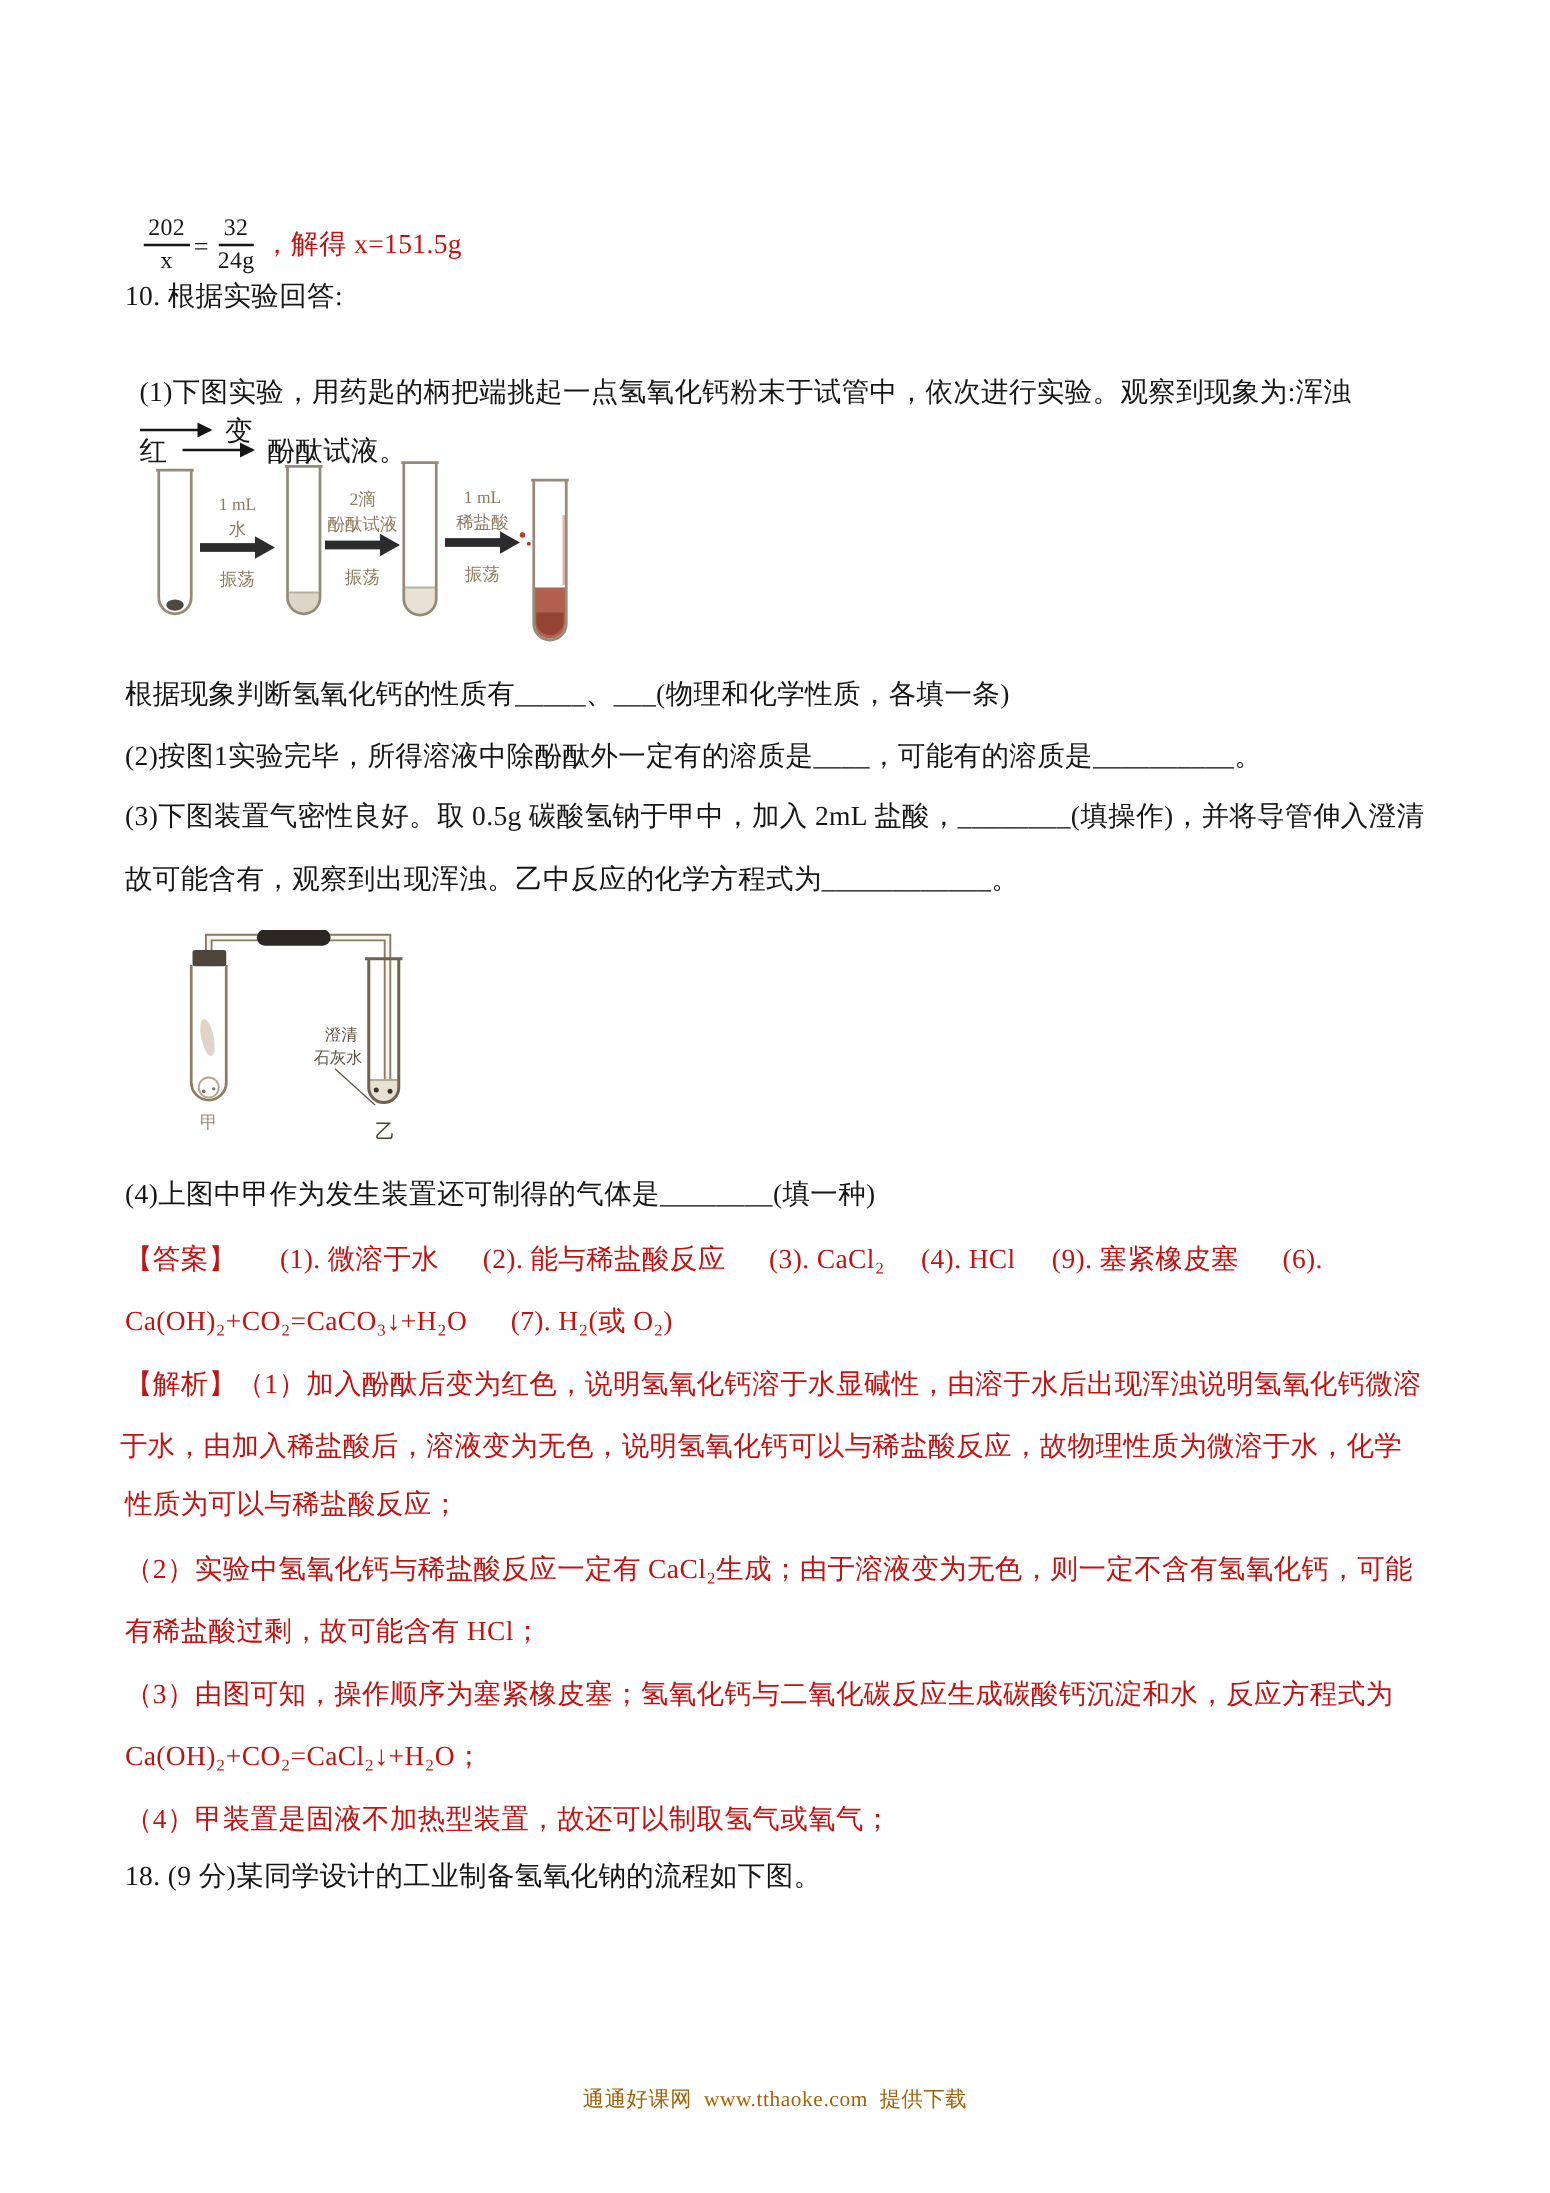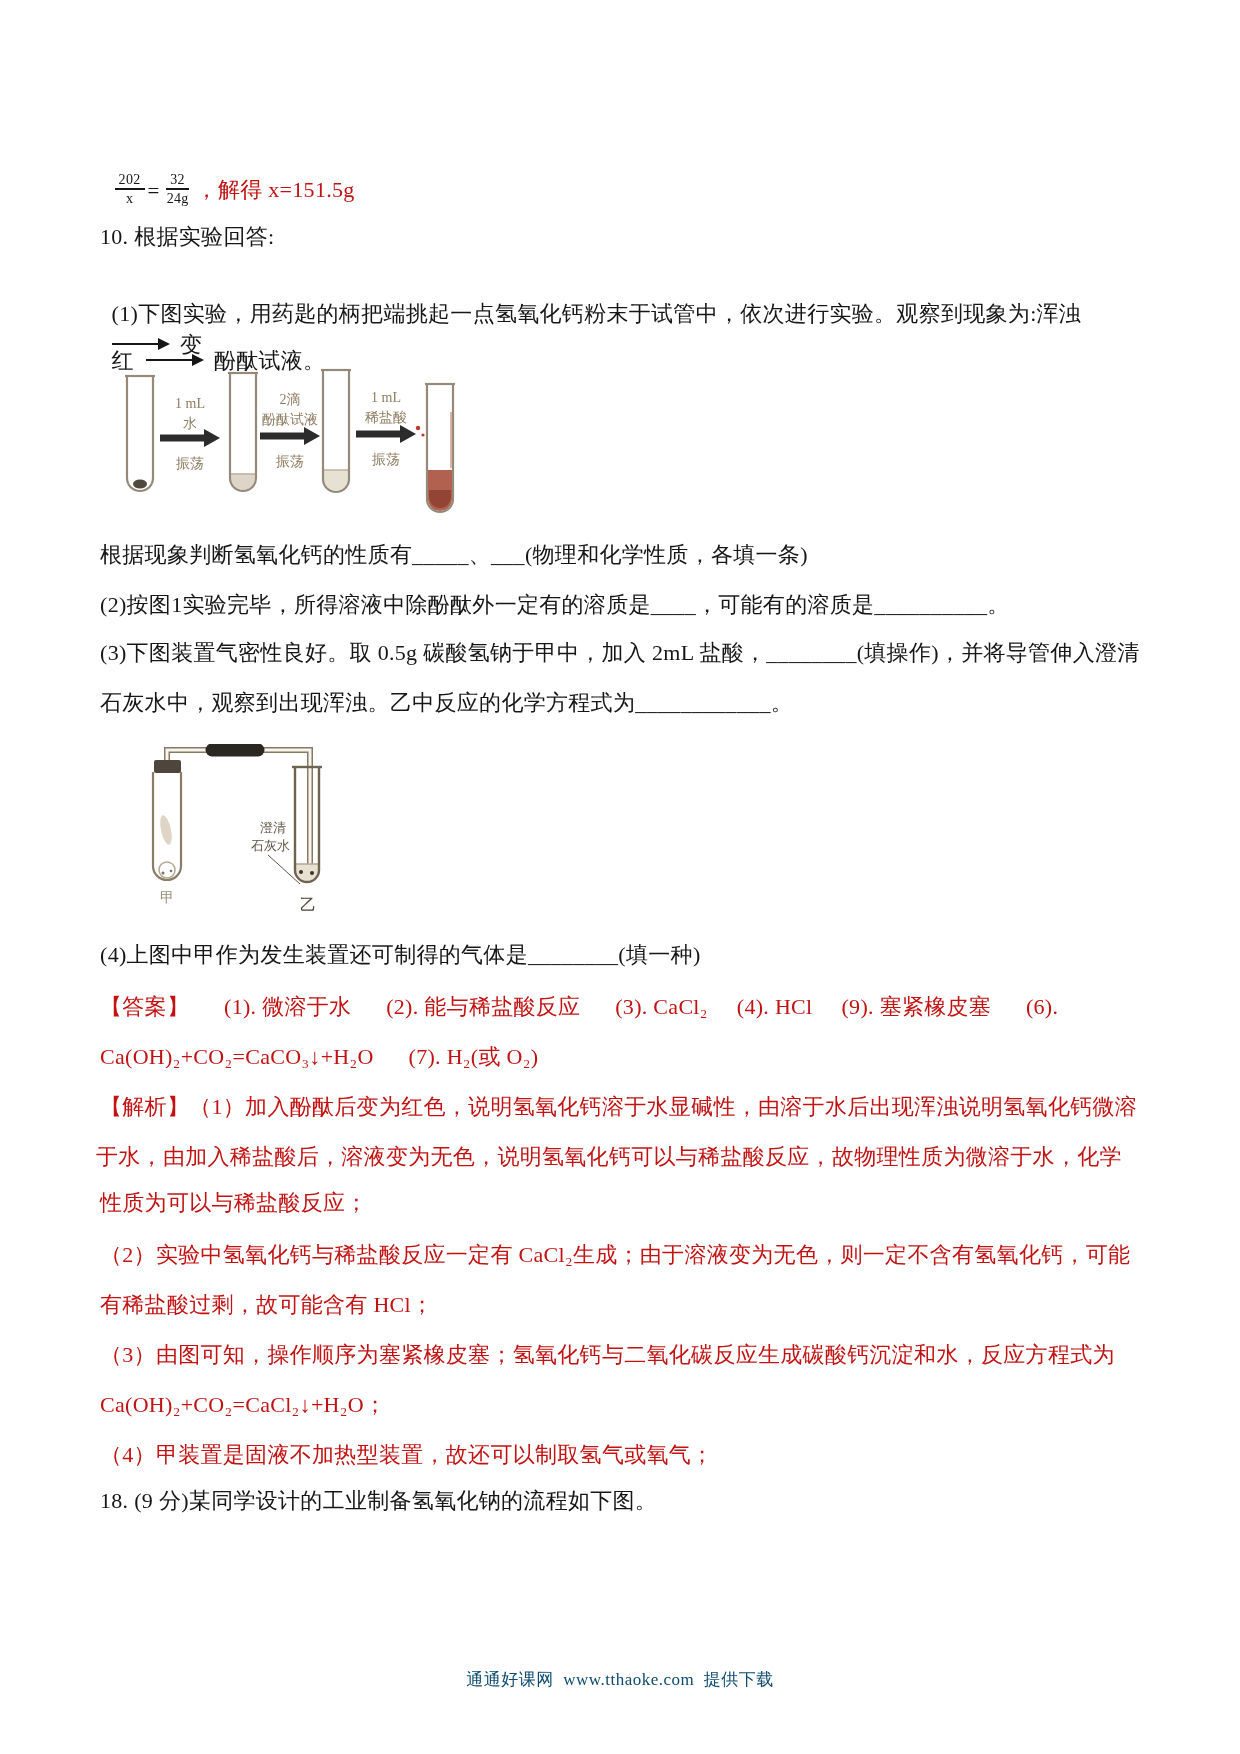--- a/index.html
+++ b/index.html
@@ -27,28 +27,28 @@
   .arrow::after{
     content:"";position:absolute;right:-2px;top:-5px;
     border-left:12px solid currentColor;
     border-top:6px solid transparent;
     border-bottom:6px solid transparent;
   }
   
   .frac{
     display:inline-flex;flex-direction:column;align-items:center;
     vertical-align:middle;line-height:1.25;text-align:center;
-    font-size:14px;margin:0 3px;transform:translateY(-2px);
+    font-size:19px;margin:0 3px;transform:translateY(-2px);
   }
   .fnum{border-bottom:2px solid var(--ink,#161616);padding:0 4px}
   .fden{padding:0 4px}
   .eqsign{vertical-align:middle;font-size:21px}
   .footer{
     width:100%;text-align:center;
-    font-size:17px;color:#0c4a6e;letter-spacing:0.5px;white-space:pre-wrap;
+    font-size:17px;color:#a16207;letter-spacing:0.5px;white-space:pre-wrap;
   }
   svg text{font-family:"Liberation Serif","DejaVu Serif",serif}
 </style>
 </head>
 <body>
 
 <div class="abs line" style="top:142px;left:100px">
   <span class="frac"><span class="fnum">202</span><span class="fden">x</span></span><span class="eqsign">=</span><span class="frac"><span class="fnum">32</span><span class="fden">24g</span></span><span class="red">，解得 x=151.5g</span>
 </div>
 
@@ -115,21 +115,21 @@
     <path d="M2,106 L2,113 A11,11 0 0 0 24,113 L24,106 Z" fill="#8e3f2f" opacity="0.85"></path>
     <line x1="24" y1="28" x2="24" y2="84" stroke="#c68676" stroke-width="2" opacity="0.6"></line>
     <path d="M0,0 L0,115 A13,13 0 0 0 26,115 L26,0" fill="none" stroke="#958a79" stroke-width="2.2"></path>
     <line x1="-2" y1="0" x2="28" y2="0" stroke="#958a79" stroke-width="2.2"></line>
   </g>
 </svg>
 
 <div class="abs line" style="top:540px;left:100px">根据现象判断氢氧化钙的性质有_____、___(物理和化学性质，各填一条)</div>
 <div class="abs line" style="top:590px;left:100px">(2)按图1实验完毕，所得溶液中除酚酞外一定有的溶质是____，可能有的溶质是__________。</div>
 <div class="abs line" style="top:638px;left:100px">(3)下图装置气密性良好。取 0.5g 碳酸氢钠于甲中，加入 2mL 盐酸，________(填操作)，并将导管伸入澄清</div>
-<div class="abs line" style="top:688px;left:100px">石灰水中，观察到出现浑浊。乙中反应的化学方程式为____________。</div>
+<div class="abs line" style="top:688px;left:100px">故可能含有，观察到出现浑浊。乙中反应的化学方程式为____________。</div>
 
 <svg class="abs" style="top:744px;left:148px" width="180" height="172" viewBox="0 0 180 172">
 
   <g>
     <path d="M19,20 L19,6 L162,6 L162,130" fill="none" stroke="#867a64" stroke-width="6"></path>
     <path d="M19,20 L19,6 L162,6 L162,130" fill="none" stroke="#f7f4ee" stroke-width="3"></path>
   </g>
 
   <line x1="64" y1="6" x2="110" y2="6" stroke="#2b2824" stroke-width="13" stroke-linecap="round"></line>
 

